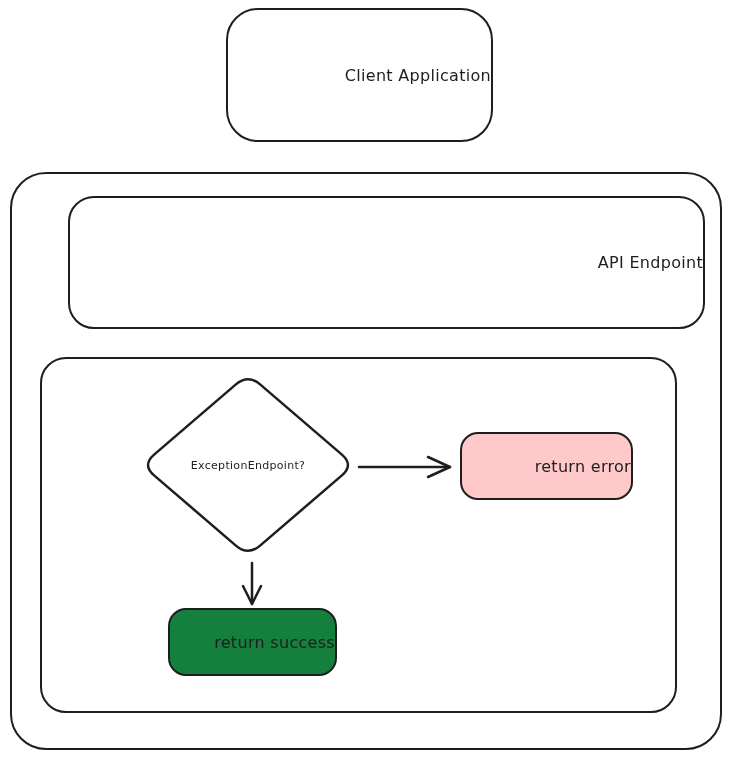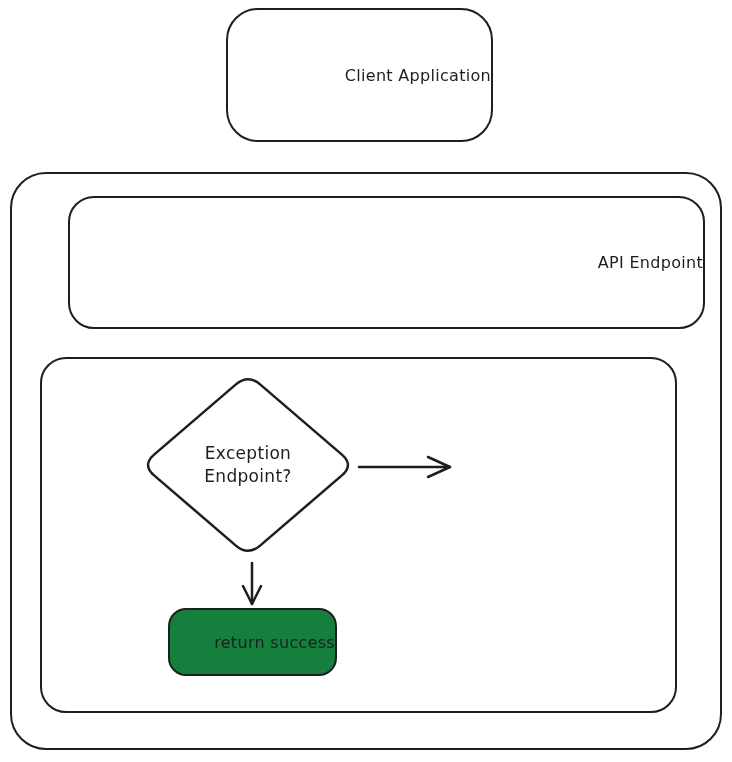--- a/index.html
+++ b/index.html
@@ -68,24 +68,23 @@
     overflow: visible;
   }
   .diamond-svg {
     left: 138px; top: 370px;
   }
   .diamond-label {
     position: absolute;
     left: 138px; top: 370px;
     width: 220px; height: 190px;
     display: flex;
-    flex-direction: column;
     align-items: center;
     justify-content: center;
-    font-size: 17px;
+    font-size: 11px;
     line-height: 23px;
     text-align: center;
     letter-spacing: 0.3px;
   }
   .arrow-right-svg {
     left: 356px; top: 453px;
   }
   .arrow-down-svg {
     left: 239px; top: 560px;
   }
@@ -133,20 +132,23 @@
     <span>Exception</span>
     <span>Endpoint?</span>
   </div>
 
   <svg class="svg-abs arrow-right-svg" width="100" height="28" viewBox="0 0 100 28">
     <path d="M 3 14 L 92 14"></path>
     <path d="M 72 4 L 94 14"></path>
     <path d="M 72 24 L 94 14"></path>
   </svg>
 
+  <div class="box error-box">
+    <span class="label">return error</span>
+  </div>
 
   <svg class="svg-abs arrow-down-svg" width="26" height="50" viewBox="0 0 26 50">
     <path d="M 13 3 L 13 40"></path>
     <path d="M 4 26 L 13 44"></path>
     <path d="M 22 26 L 13 44"></path>
   </svg>
 
   <div class="box success-box">
     <span class="label">return success</span>
   </div>

